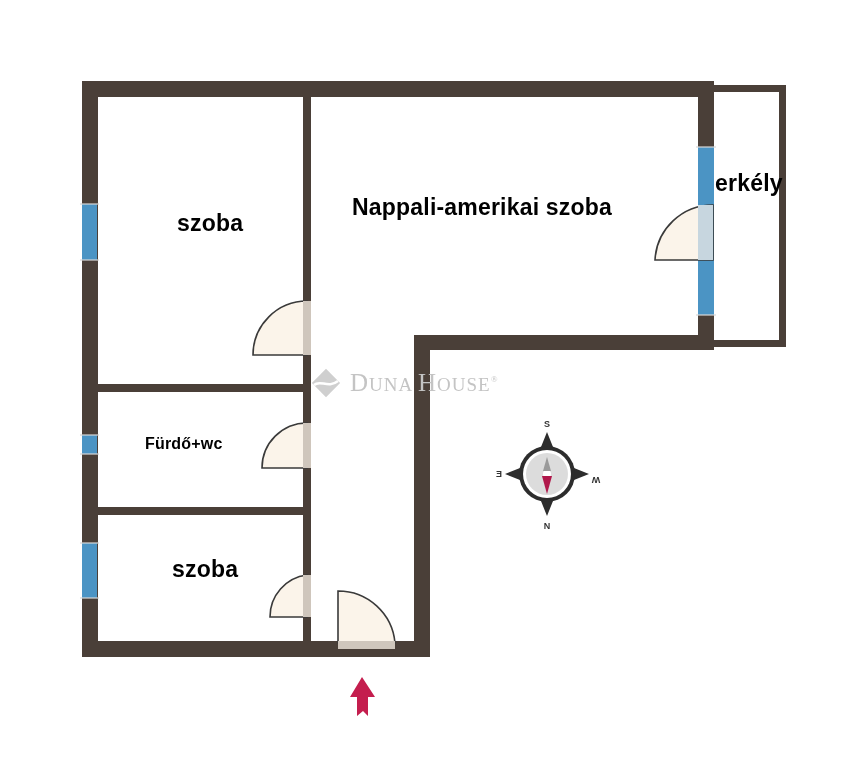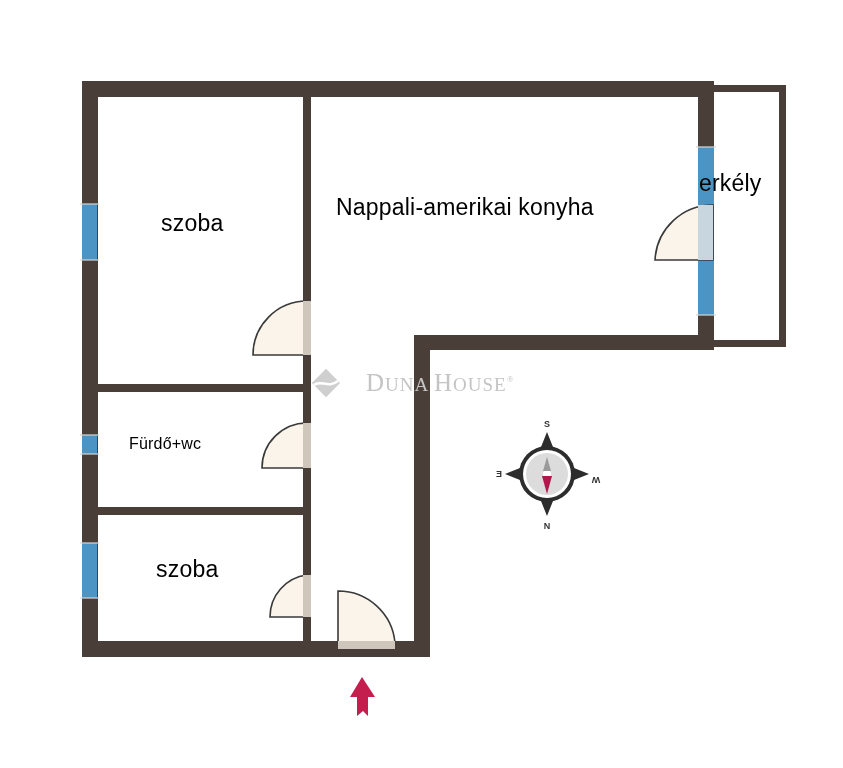--- a/index.html
+++ b/index.html
@@ -1,19 +1,19 @@
 <!DOCTYPE html>
 <html><head>
 <meta charset="utf-8">
 <style>
   html, body { margin:0; padding:0; background:#ffffff; }
   body { width:843px; height:768px; position:relative; overflow:hidden; font-family:"Liberation Sans", sans-serif; }
   .plan { position:absolute; left:0; top:0; width:843px; height:768px; }
-  .label { position:absolute; font-family:"Liberation Sans", sans-serif; font-weight:normal; color:#000; white-space:nowrap; letter-spacing:0.2px; }
-  .watermark { position:absolute; left:308px; top:365px; display:flex; align-items:center; gap:22px; }
+  .label { position:absolute; font-family:"Liberation Sans", sans-serif; font-weight:bold; color:#000; white-space:nowrap; letter-spacing:0.2px;padding-left:16px; }
+  .watermark { position:absolute; left:308px; top:365px; display:flex; align-items:center; gap:6px; }
   .wm-text { font-family:"Liberation Serif", serif; color:#c4c4c4; font-size:25px; letter-spacing:1px; }
   .wm-text small { font-size:19px; }
   .wm-reg { font-size:9px; vertical-align:super; color:#c4c4c4; }
 </style>
 </head>
 <body>
 
 <svg class="plan" width="843" height="768" viewBox="0 0 843 768" xmlns="http://www.w3.org/2000/svg">
 
   <g>
@@ -93,16 +93,16 @@
 
 <div class="watermark">
   <svg width="36" height="36" viewBox="0 0 36 36">
     <rect x="8" y="8" width="20" height="20" transform="rotate(45 18 18)" fill="#cfcfcf"></rect>
     <path d="M6,20 C12,14 20,24 30,16" stroke="#ffffff" stroke-width="2.5" fill="none"></path>
   </svg>
   <span class="wm-text"><span>D</span><small>UNA </small><span>H</span><small>OUSE</small><span class="wm-reg">®</span></span>
 </div>
 
 <div class="label" style="left:161px; top:210px; font-size:23px;">szoba</div>
-<div class="label" style="left:336px; top:194px; font-size:23px;">Nappali-amerikai konyha</div>
+<div class="label" style="left:336px; top:194px; font-size:23px;">Nappali-amerikai szoba</div>
 <div class="label" style="left:699px; top:170px; font-size:23px;">erkély</div>
 <div class="label" style="left:129px; top:435px; font-size:16px;">Fürdő+wc</div>
 <div class="label" style="left:156px; top:556px; font-size:23px;">szoba</div>
 
 </body></html>

